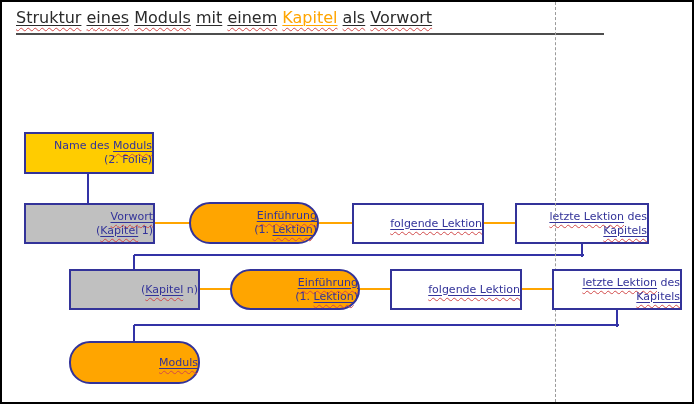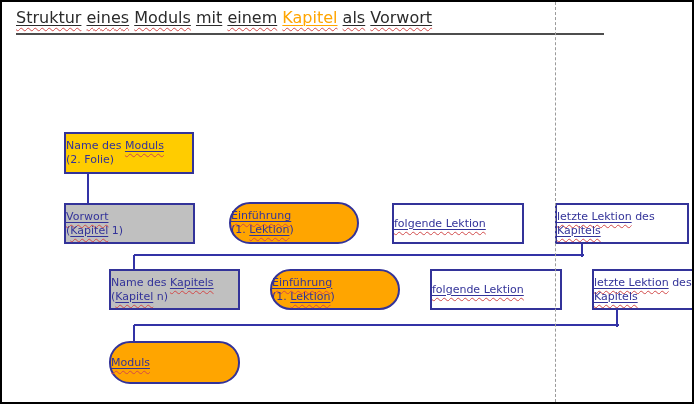--- a/index.html
+++ b/index.html
@@ -18,22 +18,22 @@
     font-style:normal;
     text-decoration-line:underline;text-decoration-style:wavy;
     text-decoration-color:var(--spell);text-decoration-thickness:1px;
     text-underline-offset:4px;
   }
   .rule{position:absolute;left:14px;top:31px;width:588px;height:2px;background:var(--rule);}
   .dash{position:absolute;left:553px;top:0;width:0;height:400px;border-left:1px dashed var(--dash);z-index:5;}
   .node{
     position:absolute;box-sizing:border-box;border:2px solid var(--navy);
     color:var(--navy);font-size:11px;line-height:14px;
-    display:flex;flex-direction:column;align-items:flex-start;justify-content:center;
-    text-align:center;z-index:4;margin-left:40px;
+    display:flex;flex-direction:column;align-items:flex-end;justify-content:center;
+    text-align:center;z-index:4;
   }
   .node.yellow{background:var(--yellow);}
   .node.gray{background:var(--gray);}
   .node.orange{background:var(--orange);border-radius:21px;}
   .node.white{background:#ffffff;}
   .node.top{z-index:6;}
   .u{text-decoration-line:underline;text-decoration-thickness:1px;text-underline-offset:2px;}
   .nline{white-space:pre;}
   .seg{position:absolute;z-index:3;}
   .seg.blue{background:var(--line_blue);}
@@ -60,21 +60,20 @@
         <div class="nline"><span>(1. </span><span class="u"><i class="sq">Lektion</i></span><span>)</span></div>
       </div>
       <div class="node white" style="left: 350px; top: 201px; width: 132px; height: 41px;">
         <div class="nline"><span class="u"><i class="sq">folgende Lektion</i></span></div>
       </div>
       <div class="node white" style="left: 513px; top: 201px; width: 134px; height: 41px;">
         <div class="nline"><span class="u"><i class="sq">letzte Lektion</i></span><span> des</span></div>
         <div class="nline"><span class="u"><i class="sq">Kapitels</i></span></div>
       </div>
       <div class="node gray" style="left: 67px; top: 267px; width: 131px; height: 41px;">
-        <div class="nline"><span>Name des </span><span class="u"><i class="sq">Kapitels</i></span></div>
         <div class="nline"><span>(</span><span class="u"><i class="sq">Kapitel</i></span><span> n)</span></div>
       </div>
       <div class="node orange" style="left: 228px; top: 267px; width: 130px; height: 41px;">
         <div class="nline"><span class="u"><i class="sq">Einführung</i></span></div>
         <div class="nline"><span>(1. </span><span class="u"><i class="sq">Lektion</i></span><span>)</span></div>
       </div>
       <div class="node white" style="left: 388px; top: 267px; width: 132px; height: 41px;">
         <div class="nline"><span class="u"><i class="sq">folgende Lektion</i></span></div>
       </div>
       <div class="node white top" style="left: 550px; top: 267px; width: 130px; height: 41px;">

